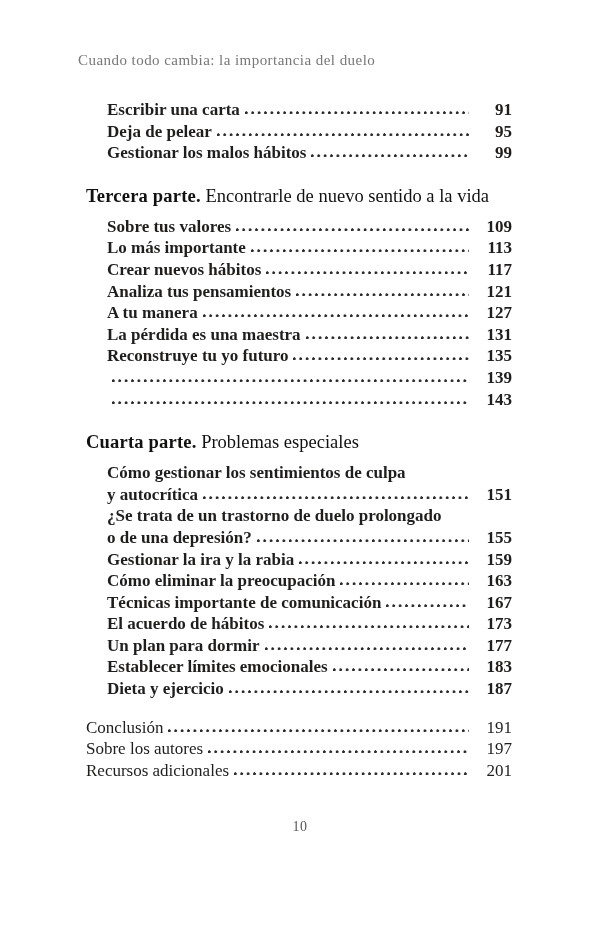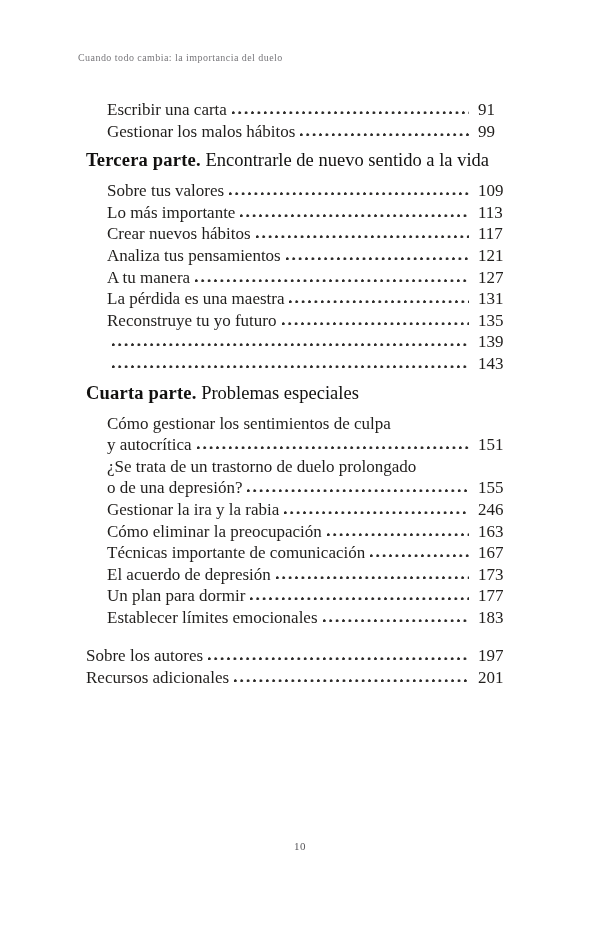--- a/index.html
+++ b/index.html
@@ -19,72 +19,72 @@
     height:947px;
     background:var(--bg);
     font-family:"Liberation Serif", serif;
     color:var(--text);
     overflow:hidden;
   }
   .running-head{
     position:absolute;
     left:78px;
     top:52px;
-    font-size:10px;
+    font-size:15px;
     letter-spacing:0.45px;
     color:var(--running);
   }
   .toc{
     position:absolute;
     left:86px;
     top:99px;
     width:426px;
     font-size:17px;
     line-height:21.6px;
   }
-  .toc-section.kind-part{ margin-top:6px; }
+  .toc-section.kind-part{ margin-top:20px; }
   .toc-section.kind-backmatter{ margin-top:17px; }
   .part-heading{
     margin:0 0 7px 0;
     font-size:18.5px;
     line-height:25px;
     font-weight:400;
     color:var(--heading);
   }
   .part-label{ font-weight:700; letter-spacing:0.2px; }
-  .entries.indented{ padding-left:21px; }
+  .entries.indented{ padding-left:21px;font-weight:bold; }
   .toc-entry{ margin:0; }
   .entry-line{ white-space:nowrap; }
   .entry-row{
     display:flex;
     align-items:baseline;
     width:100%;
   }
   .entry-title{ white-space:nowrap; flex:0 0 auto; }
   .leader{
     flex:1 1 auto;
     min-width:12px;
     height:5px;
     margin:0 9px 0 5px;
     background-image:radial-gradient(circle at 1.3px 2.7px, var(--dots) 1.15px, rgba(0,0,0,0) 1.6px);
     background-size:6.4px 5px;
     background-repeat:repeat-x;
     background-position:left bottom;
   }
   .pagenum{
     flex:0 0 34px;
-    text-align:left;
+    text-align:right;
     white-space:nowrap;
   }
   .folio{
     position:absolute;
     left:0; right:0;
-    top:840px;
+    top:819px;
     text-align:center;
-    font-size:11px;
+    font-size:14px;
     letter-spacing:0.5px;
     color:var(--folio);
   }
 </style>
 </head>
 <body>
 
 <div class="page">
   <div class="running-head">Cuando todo cambia: la importancia del duelo</div>
 
@@ -93,20 +93,27 @@
         <div class="entries indented">
           <div class="toc-entry">
             <div class="entry-row">
               <span class="entry-title">Escribir una carta</span>
               <span class="leader"></span>
               <span class="pagenum">91</span>
             </div>
           </div>
           <div class="toc-entry">
             <div class="entry-row">
+              <span class="entry-title">Deja de pelear</span>
+              <span class="leader"></span>
+              <span class="pagenum">95</span>
+            </div>
+          </div>
+          <div class="toc-entry">
+            <div class="entry-row">
               <span class="entry-title">Gestionar los malos hábitos</span>
               <span class="leader"></span>
               <span class="pagenum">99</span>
             </div>
           </div>
         </div>
       </section>
       <section class="toc-section kind-part">
         <h2 class="part-heading"><span class="part-label">Tercera parte.</span><span class="part-title"> Encontrarle de nuevo sentido a la vida</span></h2>
         <div class="entries indented">
@@ -189,64 +196,78 @@
             <div class="entry-row">
               <span class="entry-title">o de una depresión?</span>
               <span class="leader"></span>
               <span class="pagenum">155</span>
             </div>
           </div>
           <div class="toc-entry">
             <div class="entry-row">
               <span class="entry-title">Gestionar la ira y la rabia</span>
               <span class="leader"></span>
-              <span class="pagenum">246</span>
+              <span class="pagenum">159</span>
             </div>
           </div>
           <div class="toc-entry">
             <div class="entry-row">
               <span class="entry-title">Cómo eliminar la preocupación</span>
               <span class="leader"></span>
               <span class="pagenum">163</span>
             </div>
           </div>
           <div class="toc-entry">
             <div class="entry-row">
               <span class="entry-title">Técnicas importante de comunicación</span>
               <span class="leader"></span>
               <span class="pagenum">167</span>
             </div>
           </div>
           <div class="toc-entry">
             <div class="entry-row">
-              <span class="entry-title">El acuerdo de depresión</span>
+              <span class="entry-title">El acuerdo de hábitos</span>
               <span class="leader"></span>
               <span class="pagenum">173</span>
             </div>
           </div>
           <div class="toc-entry">
             <div class="entry-row">
               <span class="entry-title">Un plan para dormir</span>
               <span class="leader"></span>
               <span class="pagenum">177</span>
             </div>
           </div>
           <div class="toc-entry">
             <div class="entry-row">
               <span class="entry-title">Establecer límites emocionales</span>
               <span class="leader"></span>
               <span class="pagenum">183</span>
+            </div>
+          </div>
+          <div class="toc-entry">
+            <div class="entry-row">
+              <span class="entry-title">Dieta y ejercicio</span>
+              <span class="leader"></span>
+              <span class="pagenum">187</span>
             </div>
           </div>
         </div>
       </section>
       <section class="toc-section kind-backmatter">
         <div class="entries">
           <div class="toc-entry">
             <div class="entry-row">
+              <span class="entry-title">Conclusión</span>
+              <span class="leader"></span>
+              <span class="pagenum">191</span>
+            </div>
+          </div>
+          <div class="toc-entry">
+            <div class="entry-row">
               <span class="entry-title">Sobre los autores</span>
               <span class="leader"></span>
               <span class="pagenum">197</span>
             </div>
           </div>
           <div class="toc-entry">
             <div class="entry-row">
               <span class="entry-title">Recursos adicionales</span>
               <span class="leader"></span>
               <span class="pagenum">201</span>

